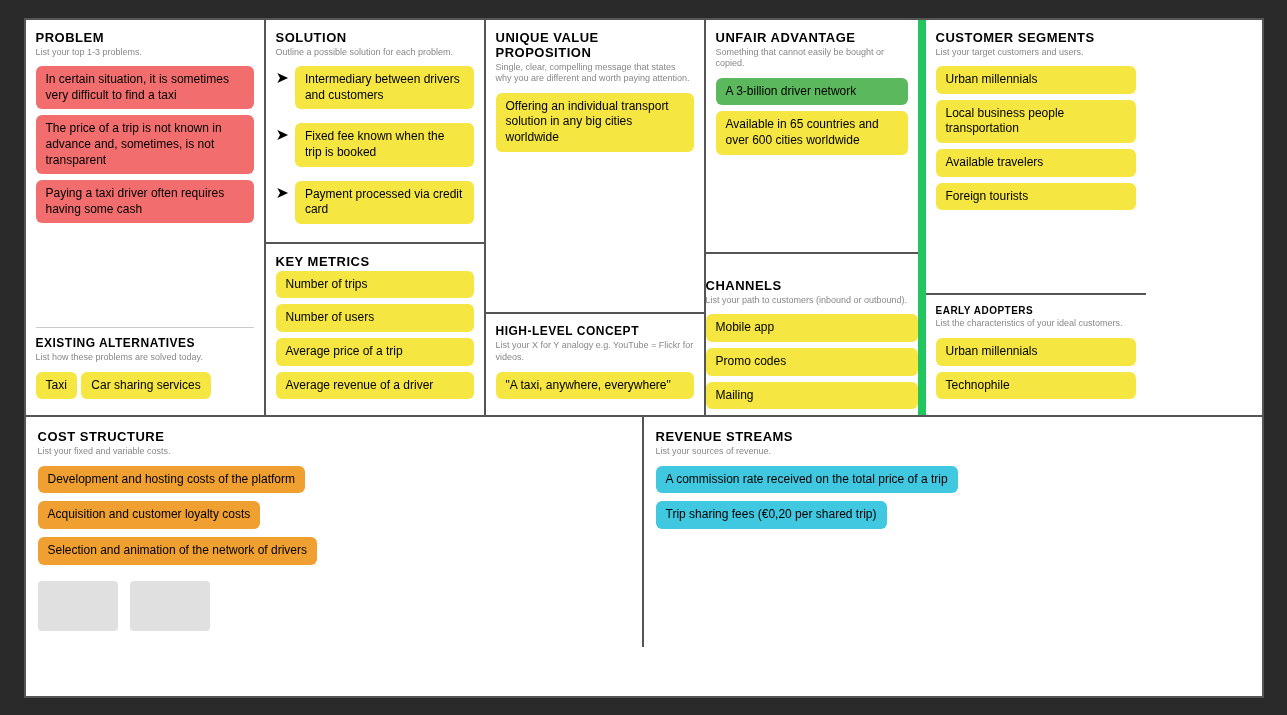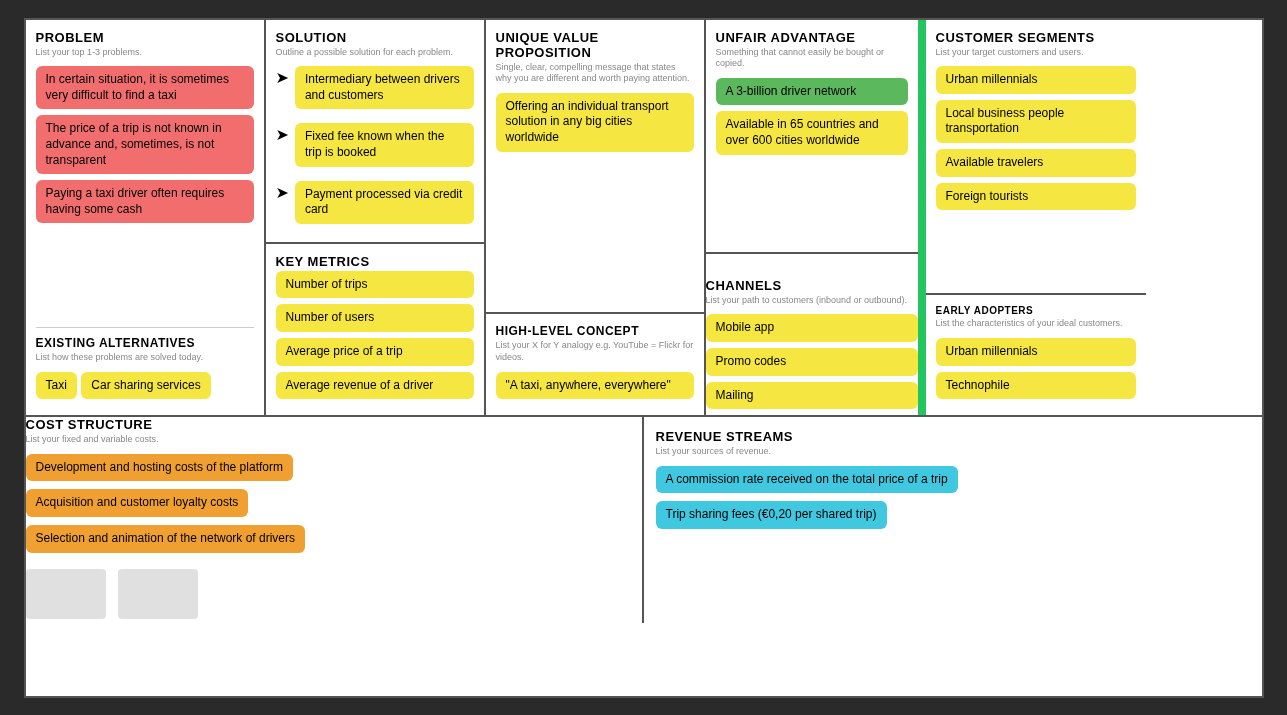--- a/index.html
+++ b/index.html
@@ -131,20 +131,21 @@
     }
     .arrow-icon {
       font-size: 16px;
       margin-right: 6px;
       margin-top: 2px;
       flex-shrink: 0;
     }
 
     
     .cost-cell {
+      padding: 12px;
       border-right: 2px solid #555;
     }
     .revenue-cell {
       padding: 12px;
     }
 
     
     .placeholder-box {
       width: 80px;
       height: 50px;

